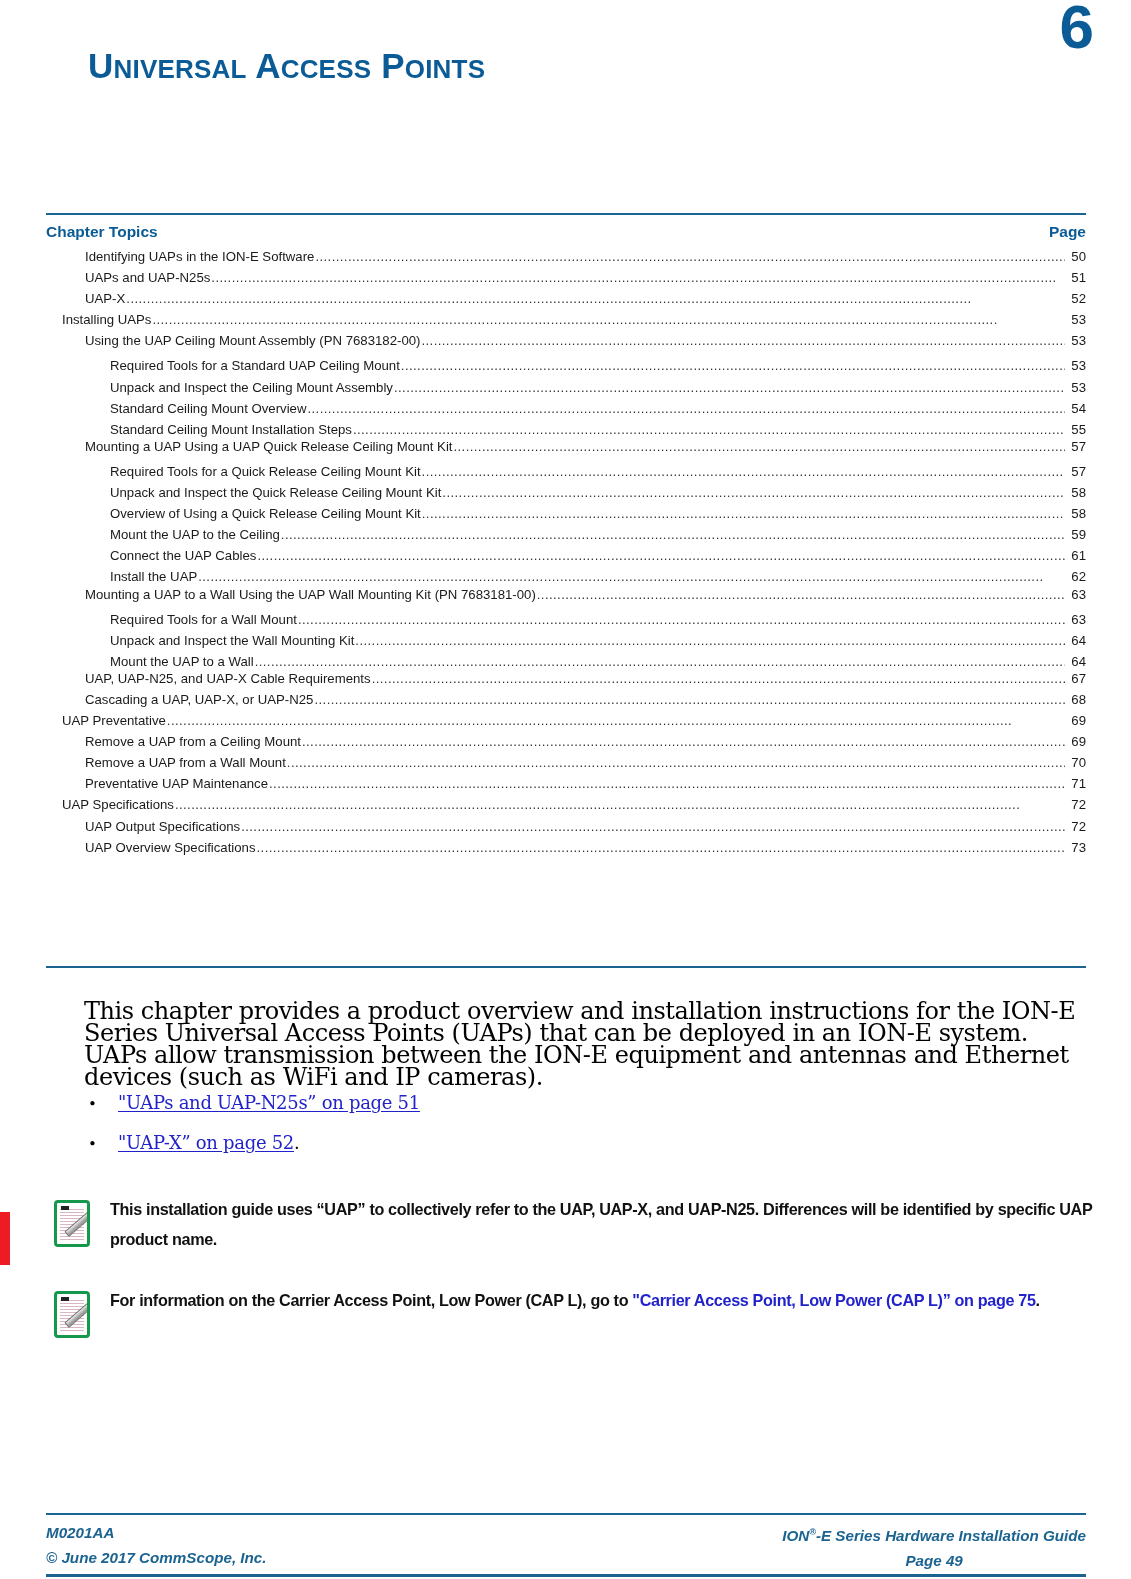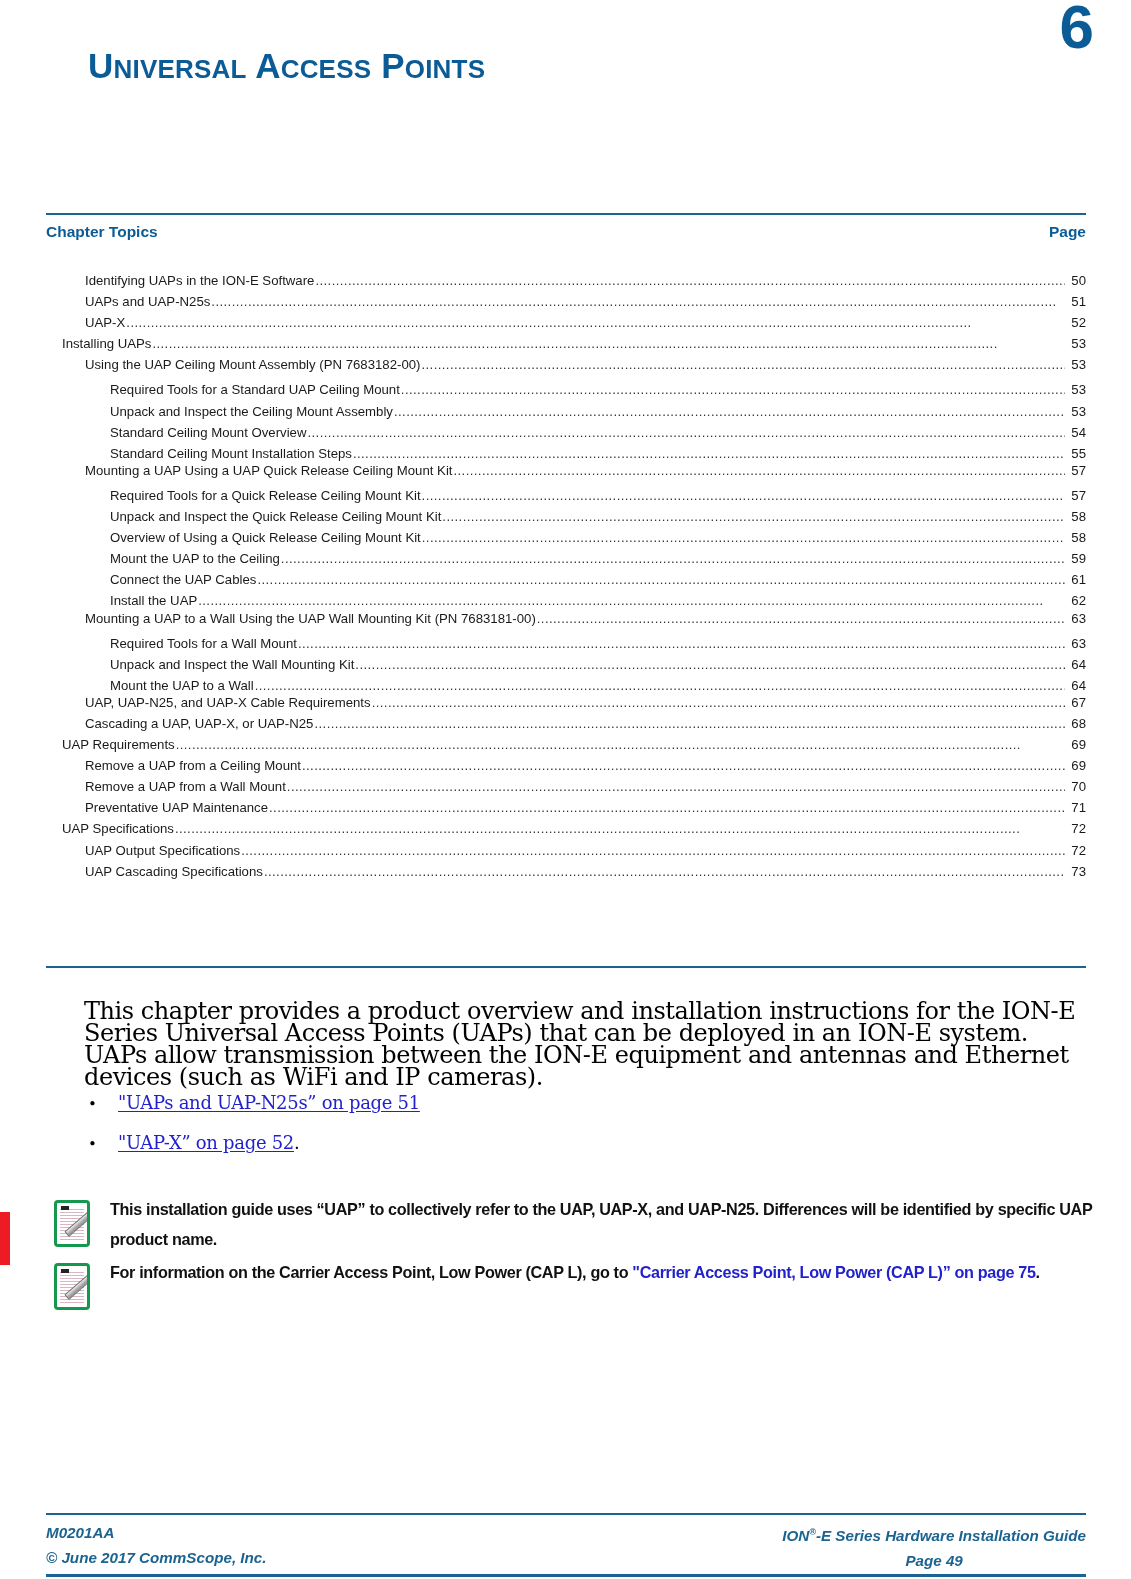--- a/index.html
+++ b/index.html
@@ -77,21 +77,21 @@
     display: flex;
     justify-content: space-between;
     align-items: baseline;
     color: #0B5C96;
     font-weight: bold;
     font-size: 15.5px;
     padding-top: 8px;
     font-family: "Liberation Sans", sans-serif;
   }
   .toc-list {
-    margin-top: 33px;
+    margin-top: 9px;
   }
   .toc-row {
     display: flex;
     align-items: baseline;
     font-size: 13.2px;
     color: #1a1a1a;
     line-height: 1.0;
     height: 21.1px;
     font-family: "Liberation Sans", sans-serif;
     white-space: nowrap;
@@ -157,21 +157,21 @@
   }
 
   
   .note {
     position: absolute;
     display: flex;
     align-items: flex-start;
     margin-left: 24px;
   }
   .note-1 { left: 30px; top: 1194px; width: 1060px; }
-  .note-2 { left: 30px; top: 1257px; width: 1060px; }
+  .note-2 { left: 30px; top: 1285px; width: 1060px; }
 
   .note-icon {
     flex: 0 0 auto;
     width: 36px;
     height: 47px;
     border: 3px solid #15984B;
     border-radius: 4px;
     background: #ffffff;
     position: relative;
     box-sizing: border-box;
@@ -392,21 +392,21 @@
           <span class="t-label">UAP, UAP-N25, and UAP-X Cable Requirements</span>
           <span class="t-dots">................................................................................................................................................................................................................</span>
           <span class="t-page">67</span>
         </div>
         <div class="toc-row lvl2">
           <span class="t-label">Cascading a UAP, UAP-X, or UAP-N25</span>
           <span class="t-dots">................................................................................................................................................................................................................</span>
           <span class="t-page">68</span>
         </div>
         <div class="toc-row lvl1">
-          <span class="t-label">UAP Requirements</span>
+          <span class="t-label">UAP Preventative</span>
           <span class="t-dots">................................................................................................................................................................................................................</span>
           <span class="t-page">69</span>
         </div>
         <div class="toc-row lvl2">
           <span class="t-label">Remove a UAP from a Ceiling Mount</span>
           <span class="t-dots">................................................................................................................................................................................................................</span>
           <span class="t-page">69</span>
         </div>
         <div class="toc-row lvl2">
           <span class="t-label">Remove a UAP from a Wall Mount</span>
@@ -422,21 +422,21 @@
           <span class="t-label">UAP Specifications</span>
           <span class="t-dots">................................................................................................................................................................................................................</span>
           <span class="t-page">72</span>
         </div>
         <div class="toc-row lvl2">
           <span class="t-label">UAP Output Specifications</span>
           <span class="t-dots">................................................................................................................................................................................................................</span>
           <span class="t-page">72</span>
         </div>
         <div class="toc-row lvl2">
-          <span class="t-label">UAP Cascading Specifications</span>
+          <span class="t-label">UAP Overview Specifications</span>
           <span class="t-dots">................................................................................................................................................................................................................</span>
           <span class="t-page">73</span>
         </div>
       </div>
   </div>
   <div class="rule-bottom"></div>
 
   <div class="intro">This chapter provides a product overview and installation instructions for the ION-E Series Universal Access Points (UAPs) that can be deployed in an ION-E system. UAPs allow transmission between the ION-E equipment and antennas and Ethernet devices (such as WiFi and IP cameras).</div>
 
   <div class="bullets" id="bullet-list">

